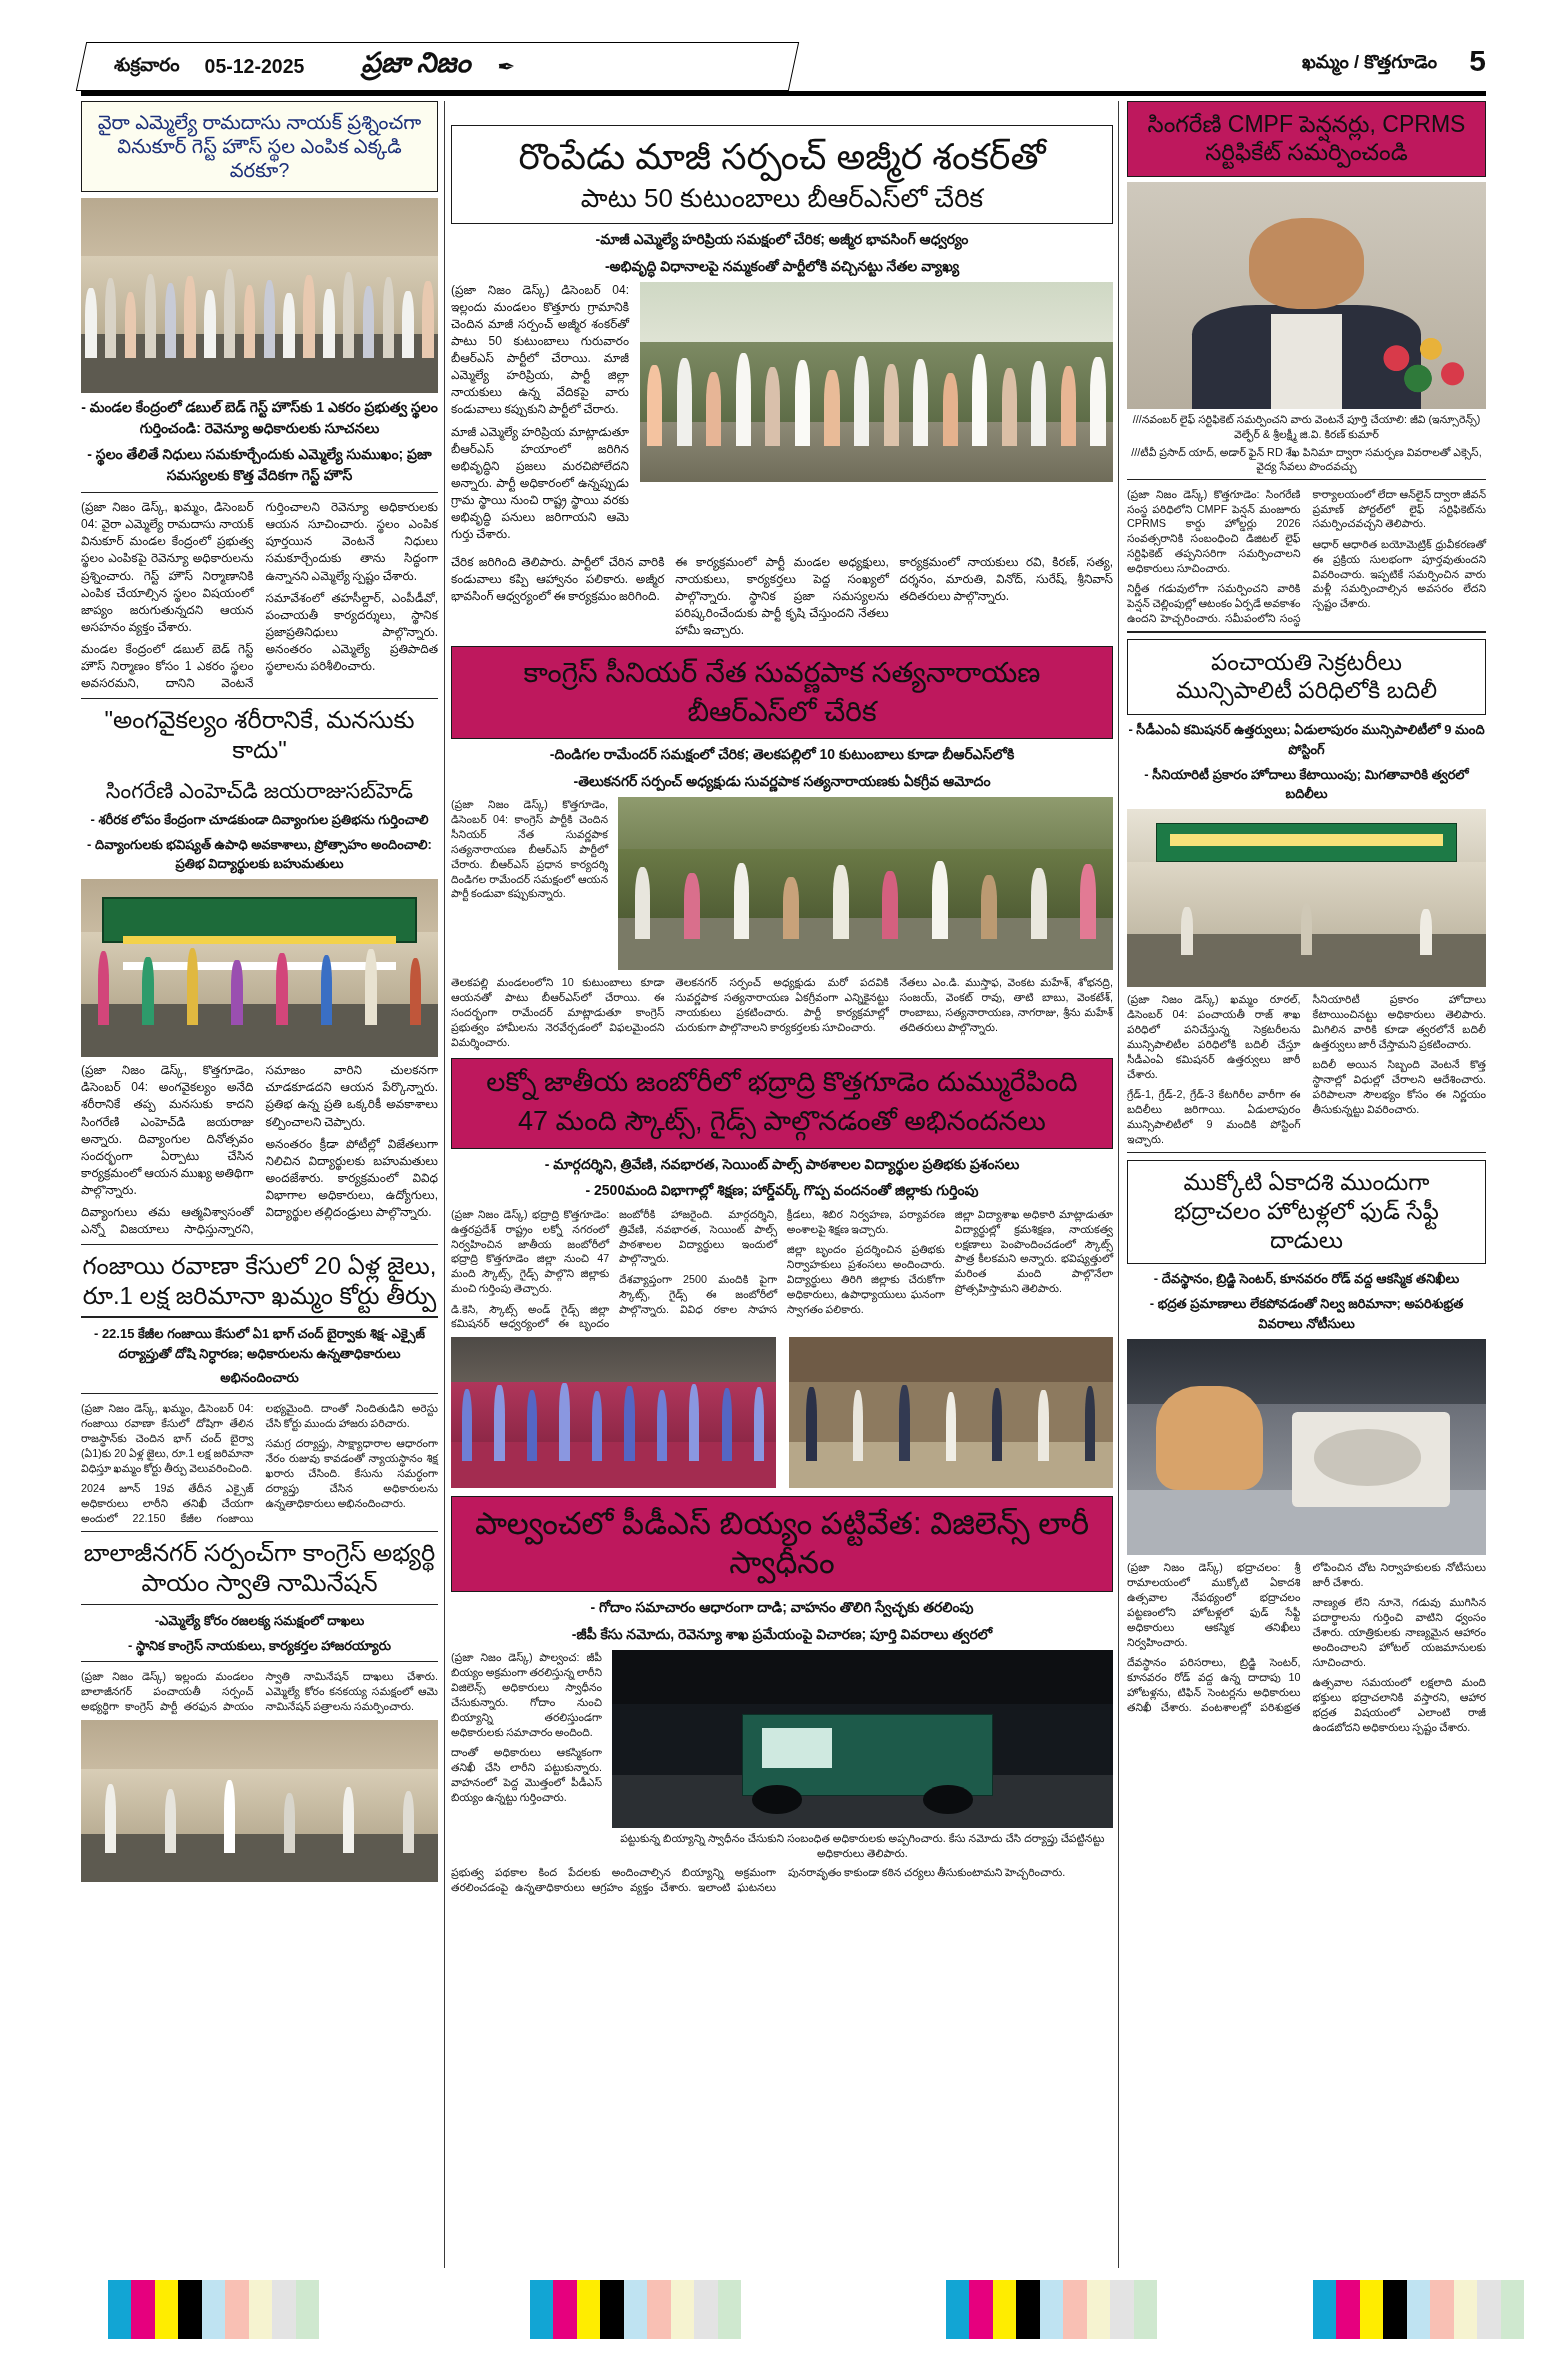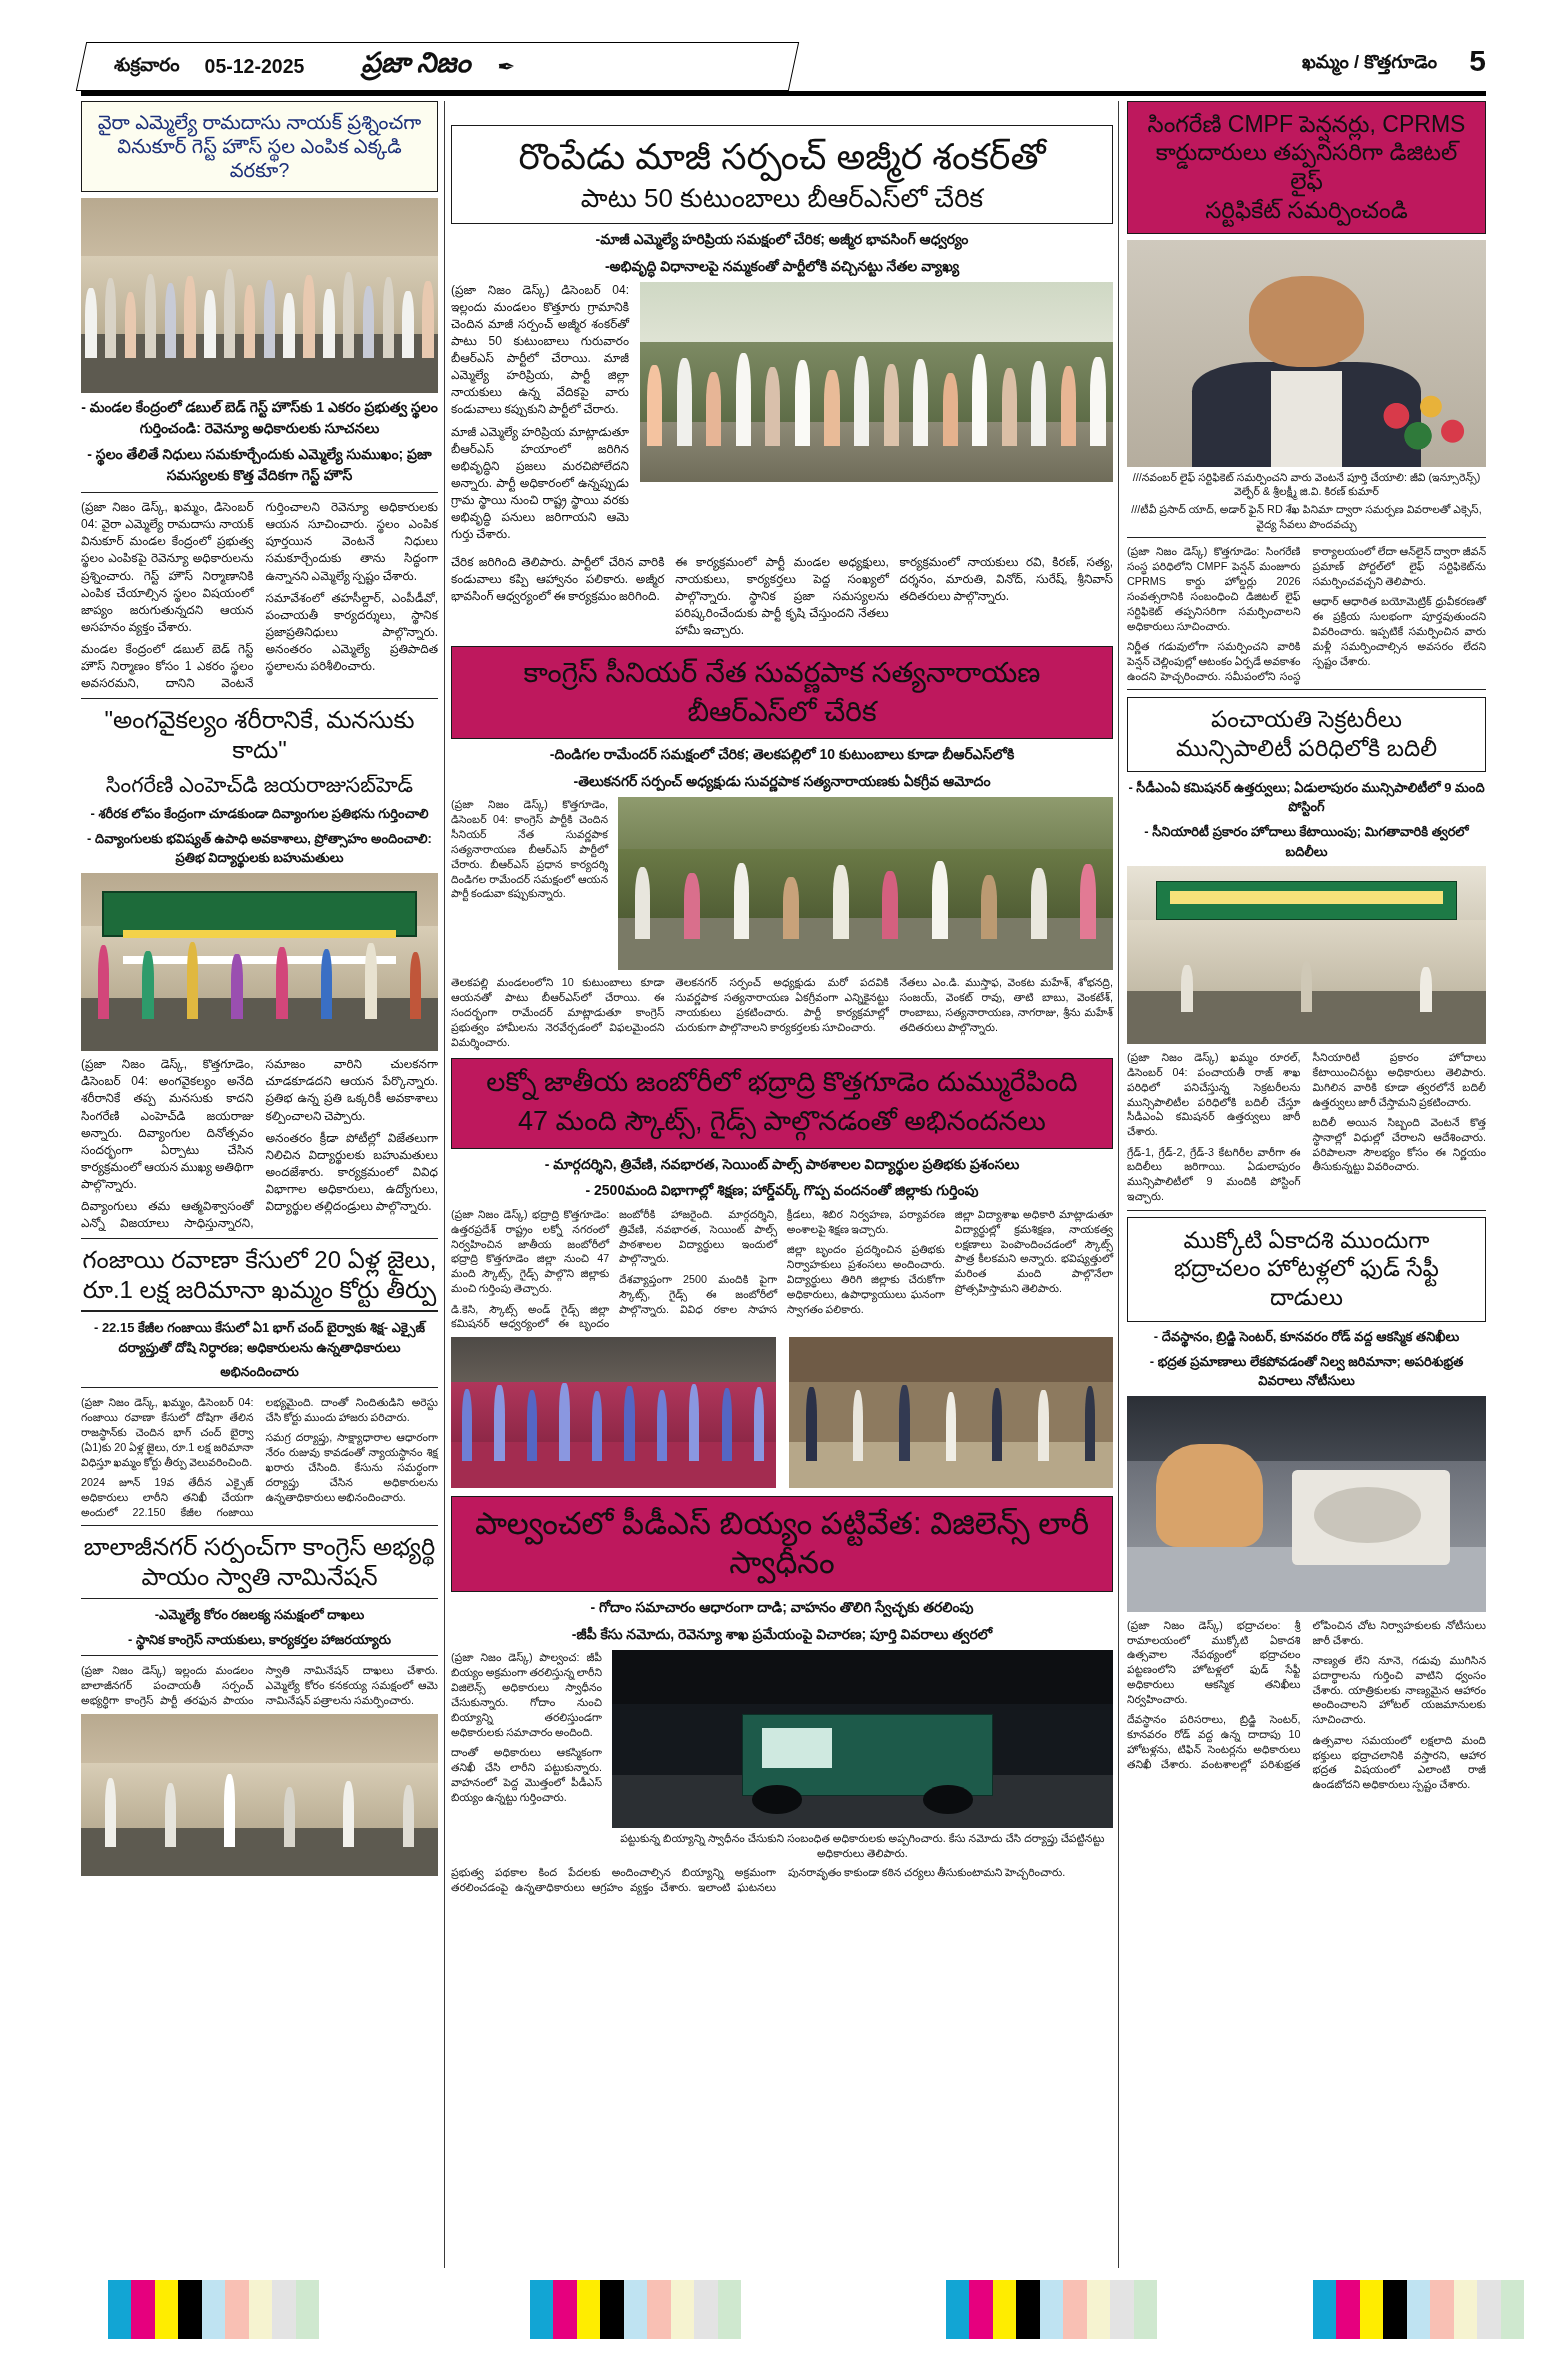--- a/index.html
+++ b/index.html
@@ -203,21 +203,21 @@
     <div class="body-cols2">
       <p class="bt">(ప్రజా నిజం డెస్క్, ఖమ్మం, డిసెంబర్ 04: వైరా ఎమ్మెల్యే రామదాసు నాయక్ వినుకూర్ మండల కేంద్రంలో ప్రభుత్వ స్థలం ఎంపికపై రెవెన్యూ అధికారులను ప్రశ్నించారు. గెస్ట్ హౌస్ నిర్మాణానికి ఎంపిక చేయాల్సిన స్థలం విషయంలో జాప్యం జరుగుతున్నదని ఆయన అసహనం వ్యక్తం చేశారు.</p>
       <p class="bt">మండల కేంద్రంలో డబుల్ బెడ్ గెస్ట్ హౌస్ నిర్మాణం కోసం 1 ఎకరం స్థలం అవసరమని, దానిని వెంటనే గుర్తించాలని రెవెన్యూ అధికారులకు ఆయన సూచించారు. స్థలం ఎంపిక పూర్తయిన వెంటనే నిధులు సమకూర్చేందుకు తాను సిద్ధంగా ఉన్నానని ఎమ్మెల్యే స్పష్టం చేశారు.</p>
       <p class="bt">సమావేశంలో తహసీల్దార్, ఎంపీడీవో, పంచాయతీ కార్యదర్శులు, స్థానిక ప్రజాప్రతినిధులు పాల్గొన్నారు. అనంతరం ఎమ్మెల్యే ప్రతిపాదిత స్థలాలను పరిశీలించారు.</p>
     </div>
 
     <div class="hr-thin"></div>
 
     <div class="hl-box plain" style="border:none;padding:0">
       <div class="hl-line h-sec">"అంగవైకల్యం శరీరానికే, మనసుకు కాదు"</div>
-      <div class="hl-line h-sec-sm" style="margin-top:7px">సింగరేణి ఎంహెచ్‌డి జయరాజుసబ్‌హెడ్</div>
+      <div class="hl-line h-sec-sm" style="margin-top:13px">సింగరేణి ఎంహెచ్‌డి జయరాజుసబ్‌హెడ్</div>
     </div>
     <div class="deck small">- శరీరక లోపం కేంద్రంగా చూడకుండా దివ్యాంగుల ప్రతిభను గుర్తించాలి</div>
     <div class="deck small">- దివ్యాంగులకు భవిష్యత్ ఉపాధి అవకాశాలు, ప్రోత్సాహం అందించాలి: ప్రతిభ విద్యార్థులకు బహుమతులు</div>
 
     <div class="photo photo-indoor" style="height:178px">
       <div class="sky"></div>
         <div class="mid"></div>
         <div class="ground"></div>
       <div class="board">
           <i></i>
@@ -452,21 +452,20 @@
     </div>
     <div class="body-cols2" style="margin-top:4.3px">
       <p class="bt tiny">ప్రభుత్వ పథకాల కింద పేదలకు అందించాల్సిన బియ్యాన్ని అక్రమంగా తరలించడంపై ఉన్నతాధికారులు ఆగ్రహం వ్యక్తం చేశారు. ఇలాంటి ఘటనలు పునరావృతం కాకుండా కఠిన చర్యలు తీసుకుంటామని హెచ్చరించారు.</p>
     </div>
   </div>
 
   <div class="col col-right">
 
     <div class="hl-box">
       <div class="hl-line h-right">సింగరేణి CMPF పెన్షనర్లు, CPRMS</div>
-      <div class="hl-line h-right">కార్డుదారులు తప్పనిసరిగా డిజిటల్ లైఫ్</div>
       <div class="hl-line h-right">సర్టిఫికేట్ సమర్పించండి</div>
     </div>
 
     <div class="photo photo-portrait" style="height:227px">
       <div class="sky"></div>
       <div class="pbody"></div>
       <div class="pshirt"></div>
       <div class="pface"></div>
       <div class="flowers"></div>
     </div>

